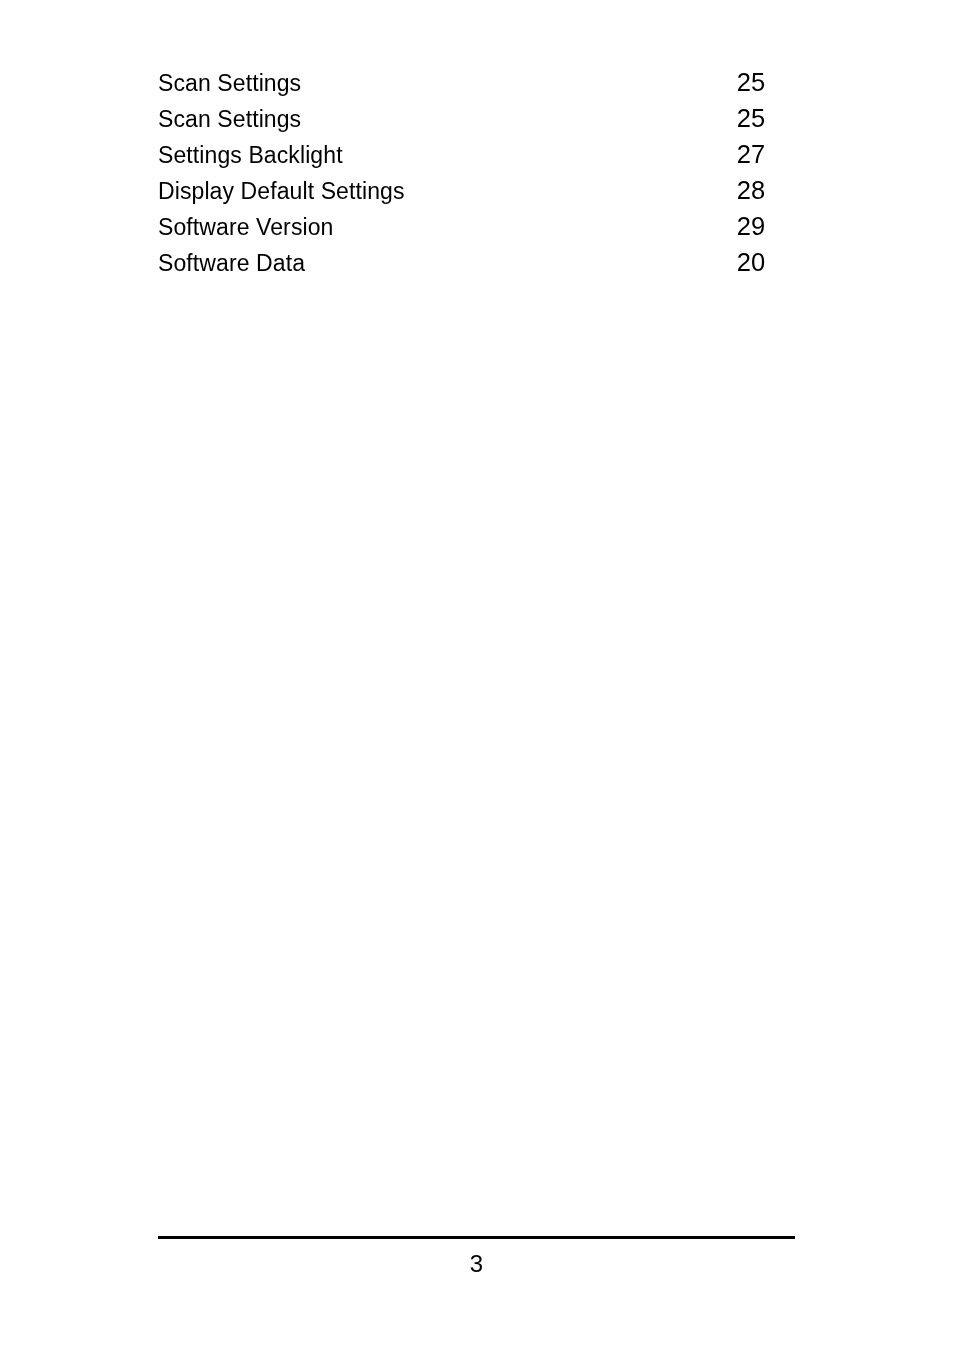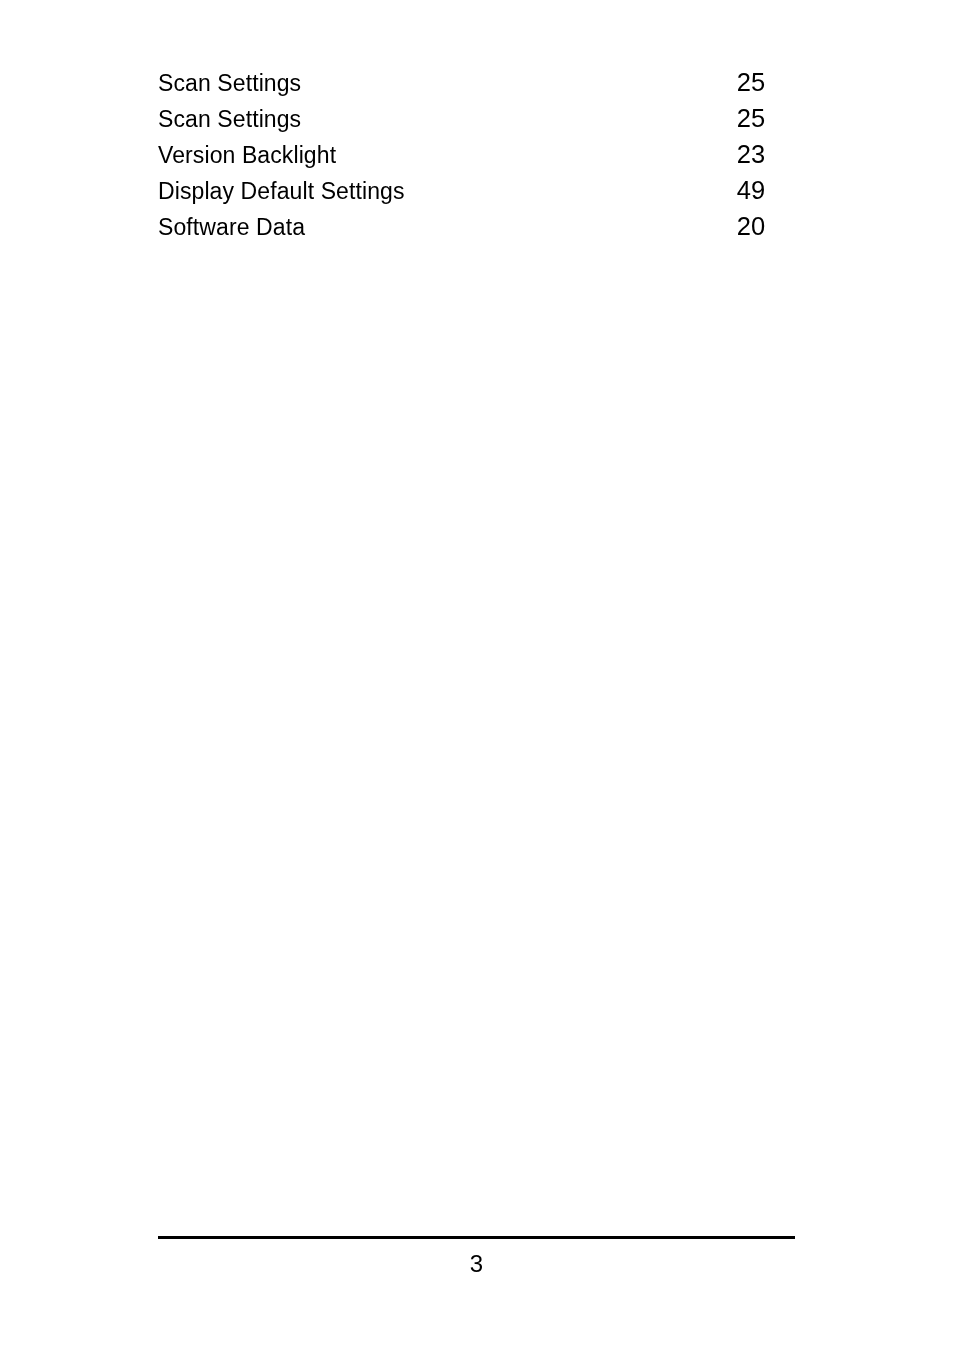--- a/index.html
+++ b/index.html
@@ -82,29 +82,33 @@
       <span class="toc-title">Scan Settings</span>
       <span class="toc-page">25</span>
     </div>
 
     <div class="toc-row">
       <span class="toc-title">Scan Settings</span>
       <span class="toc-page">25</span>
     </div>
 
     <div class="toc-row">
-      <span class="toc-title">Version Backlight</span>
-      <span class="toc-page">23</span>
+      <span class="toc-title">Settings Backlight</span>
+      <span class="toc-page">27</span>
     </div>
 
     <div class="toc-row">
       <span class="toc-title">Display Default Settings</span>
-      <span class="toc-page">49</span>
+      <span class="toc-page">28</span>
     </div>
 
+    <div class="toc-row">
+      <span class="toc-title">Software Version</span>
+      <span class="toc-page">29</span>
+    </div>
 
     <div class="toc-row">
       <span class="toc-title">Software Data</span>
       <span class="toc-page">20</span>
     </div>
 
   </div>
 
   <div class="footer">
     <div class="footer-rule"></div>

